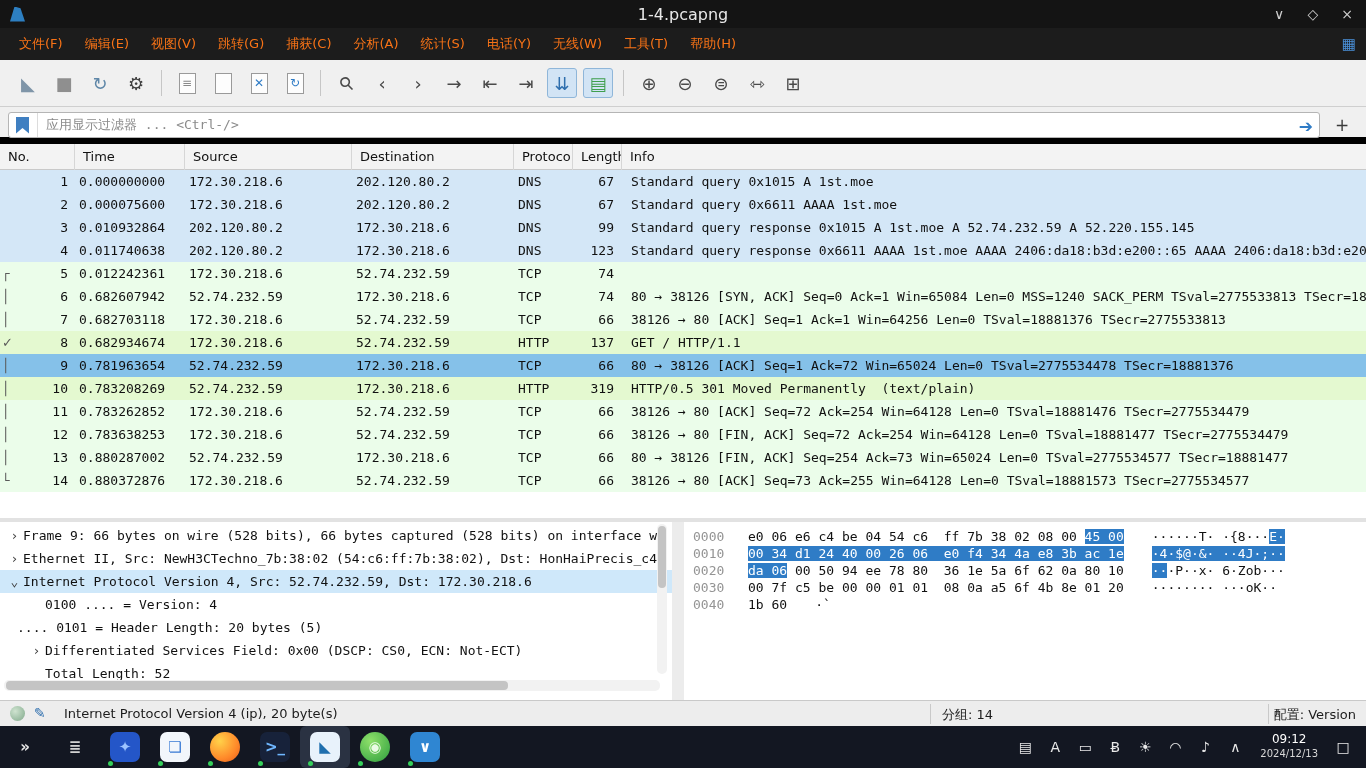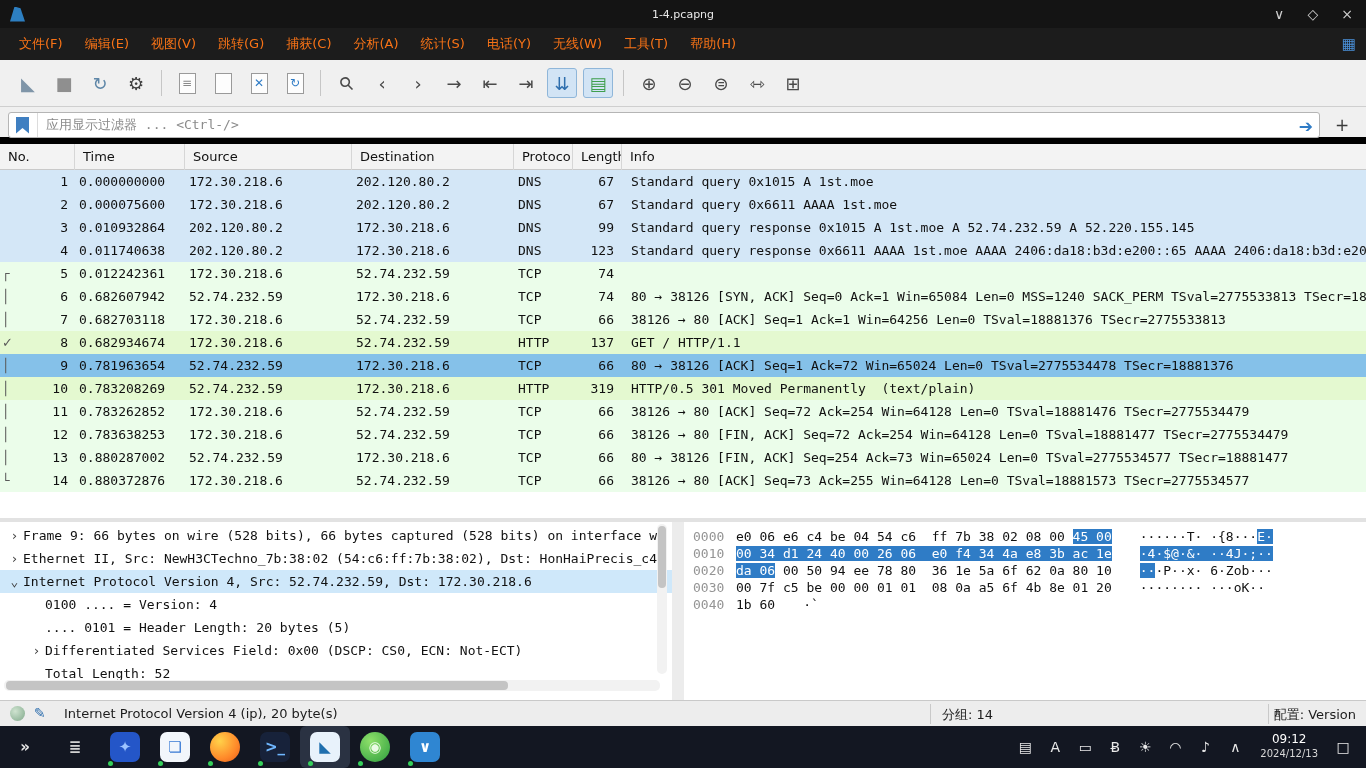--- a/index.html
+++ b/index.html
@@ -2,21 +2,21 @@
 <html><head>
 <meta charset="utf-8">
 <style>
   *{margin:0;padding:0;box-sizing:border-box}
   html,body{width:1366px;height:768px;overflow:hidden;background:#fff;font-family:"DejaVu Sans",sans-serif;font-size:13px;color:#111}
   .mono{font-family:"DejaVu Sans Mono",monospace}
 
   
   .titlebar{position:absolute;left:0;top:0;width:1366px;height:28px;background:#141414;display:flex;align-items:center}
   .app-ic{width:15px;height:15px;margin-left:10px;background:#2d7fc1;clip-path:polygon(0 100%,100% 100%,70% 12%,30% 0)}
-  .wtitle{position:absolute;left:0;right:0;text-align:center;color:#e8e8e8;font-size:11px}
+  .wtitle{position:absolute;left:0;right:0;text-align:center;color:#e8e8e8;font-size:16px}
   .win-controls{position:absolute;right:2px;top:0;height:28px;display:flex}
   .win-btn{width:34px;height:28px;color:#cfcfcf;display:flex;align-items:center;justify-content:center;font-size:14px}
 
   
   .menubar{position:absolute;left:0;top:28px;width:1366px;height:32px;background:#1c1c1c;display:flex;align-items:center;padding-left:8px}
   .menu-item{color:#f97316;height:32px;line-height:32px;padding:0 11px;white-space:nowrap}
   .menu-grid{position:absolute;right:10px;top:0;height:32px;line-height:32px;color:#4a90d9;font-size:15px}
 
   
   .toolbar{position:absolute;left:0;top:60px;width:1366px;height:47px;background:#f0f0f0;border-bottom:1px solid #cfcfcf;display:flex;align-items:center;padding-left:10px}
@@ -59,21 +59,21 @@
   .pane-divider{position:absolute;left:672px;top:522px;width:12px;height:178px;background:#ececec}
   .detail-vscroll{position:absolute;left:657px;top:524px;width:10px;height:150px;background:#f2f2f2;border-radius:5px}
   .detail-vthumb{position:absolute;left:1px;top:2px;width:8px;height:62px;background:#c4c4c4;border-radius:4px}
   .detail-hscroll{position:absolute;left:4px;top:680px;width:656px;height:11px;background:#f2f2f2;border-radius:5px}
   .detail-hthumb{position:absolute;left:2px;top:1px;width:502px;height:9px;background:#c4c4c4;border-radius:4px}
 
   
   .hex-pane{position:absolute;left:684px;top:522px;width:682px;height:178px;background:#fff;font-family:"DejaVu Sans Mono",monospace;padding-top:6px}
   .hrow{height:17px;line-height:17px;display:flex;white-space:pre}
   .hoff{color:#949494;width:48px;padding-left:9px}
-  .hbytes{margin-left:4px}
+  .hbytes{margin-left:16px}
   .hascii{margin-left:28px}
   .hl{background:#2f7cc6;color:#fff}
 
   
   .statusbar{position:absolute;left:0;top:700px;width:1366px;height:26px;background:#ededed;border-top:1px solid #c9c9c9}
   .status-ic1{position:absolute;left:10px;top:5px;width:15px;height:15px;border-radius:50%;background:radial-gradient(circle at 35% 35%,#cfe3d0,#7fa88a)}
   .status-ic2{position:absolute;left:34px;top:4px;color:#2f6fae;font-size:14px}
   .status-left-text{position:absolute;left:64px;top:5px;color:#1c1c1c}
   .status-sep{position:absolute;top:3px;width:1px;height:20px;background:#c9c9c9}
   .status-packets{position:absolute;left:942px;top:5px;color:#1c1c1c}
@@ -310,21 +310,21 @@
     </div>
   </div>
 
 <div class="splitter"></div>
 
 <div class="detail-pane">
     <div class="dline" style="padding-left: 6px;"><span class="expander">›</span><span>Frame 9: 66 bytes on wire (528 bits), 66 bytes captured (528 bits) on interface wl</span></div>
     <div class="dline" style="padding-left: 6px;"><span class="expander">›</span><span>Ethernet II, Src: NewH3CTechno_7b:38:02 (54:c6:ff:7b:38:02), Dst: HonHaiPrecis_c4:</span></div>
     <div class="dline sel" style="padding-left: 6px;"><span class="expander">⌄</span><span>Internet Protocol Version 4, Src: 52.74.232.59, Dst: 172.30.218.6</span></div>
     <div class="dline" style="padding-left: 28px;"><span class="expander"></span><span>0100 .... = Version: 4</span></div>
-    <div class="dline" style="padding-left: 28px;"><span class="expander"></span><span>.... 0101 = Header Length: 20 bytes (5)</span></div>
+    <div class="dline" style=""><span class="expander"></span><span>.... 0101 = Header Length: 20 bytes (5)</span></div>
     <div class="dline" style="padding-left: 28px;"><span class="expander">›</span><span>Differentiated Services Field: 0x00 (DSCP: CS0, ECN: Not-ECT)</span></div>
     <div class="dline" style="padding-left: 28px;"><span class="expander"></span><span>Total Length: 52</span></div>
   </div>
 <div class="detail-vscroll">
     <div class="detail-vthumb"></div>
   </div>
 <div class="detail-hscroll">
     <div class="detail-hthumb"></div>
   </div>
 <div class="pane-divider"></div>

